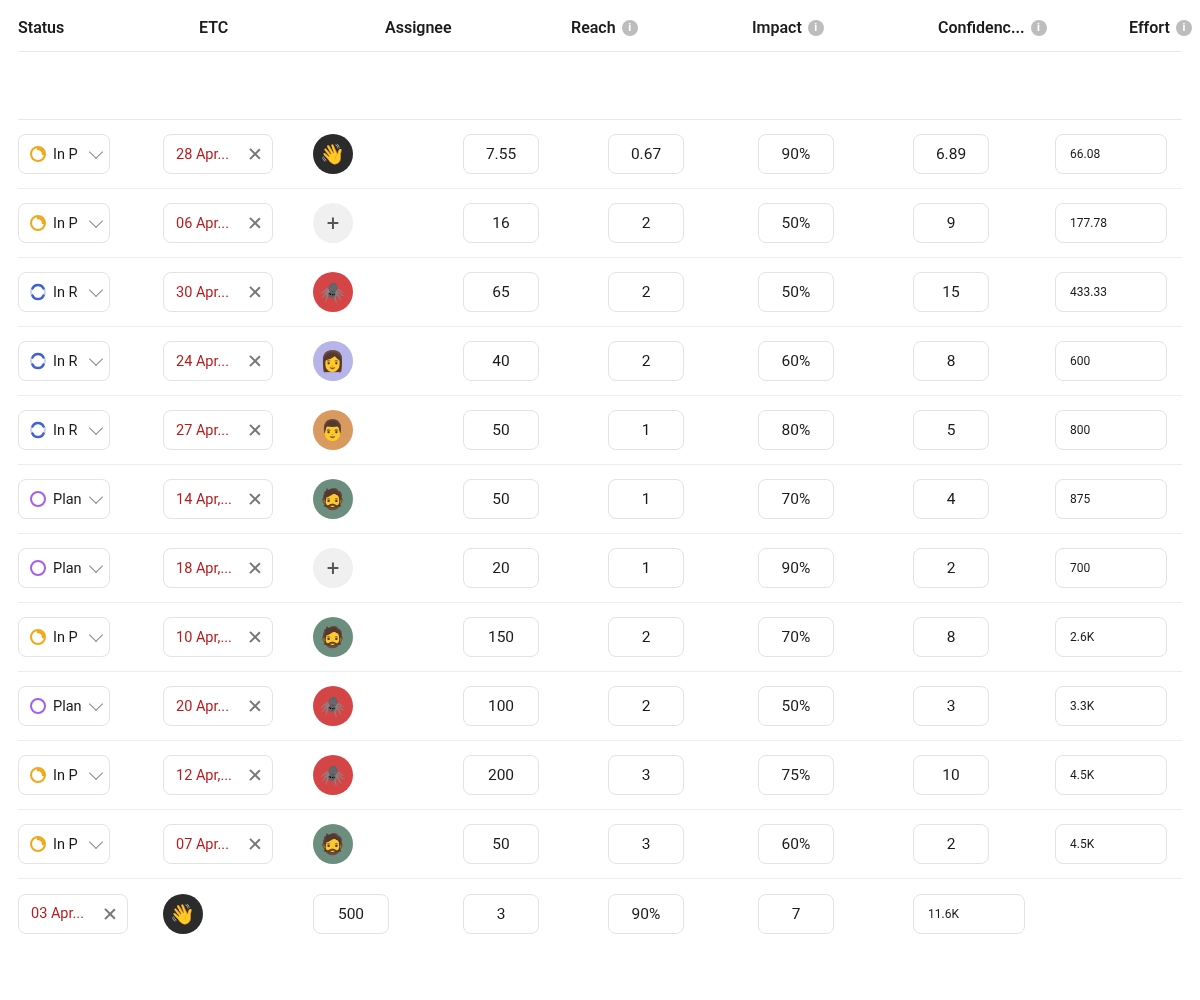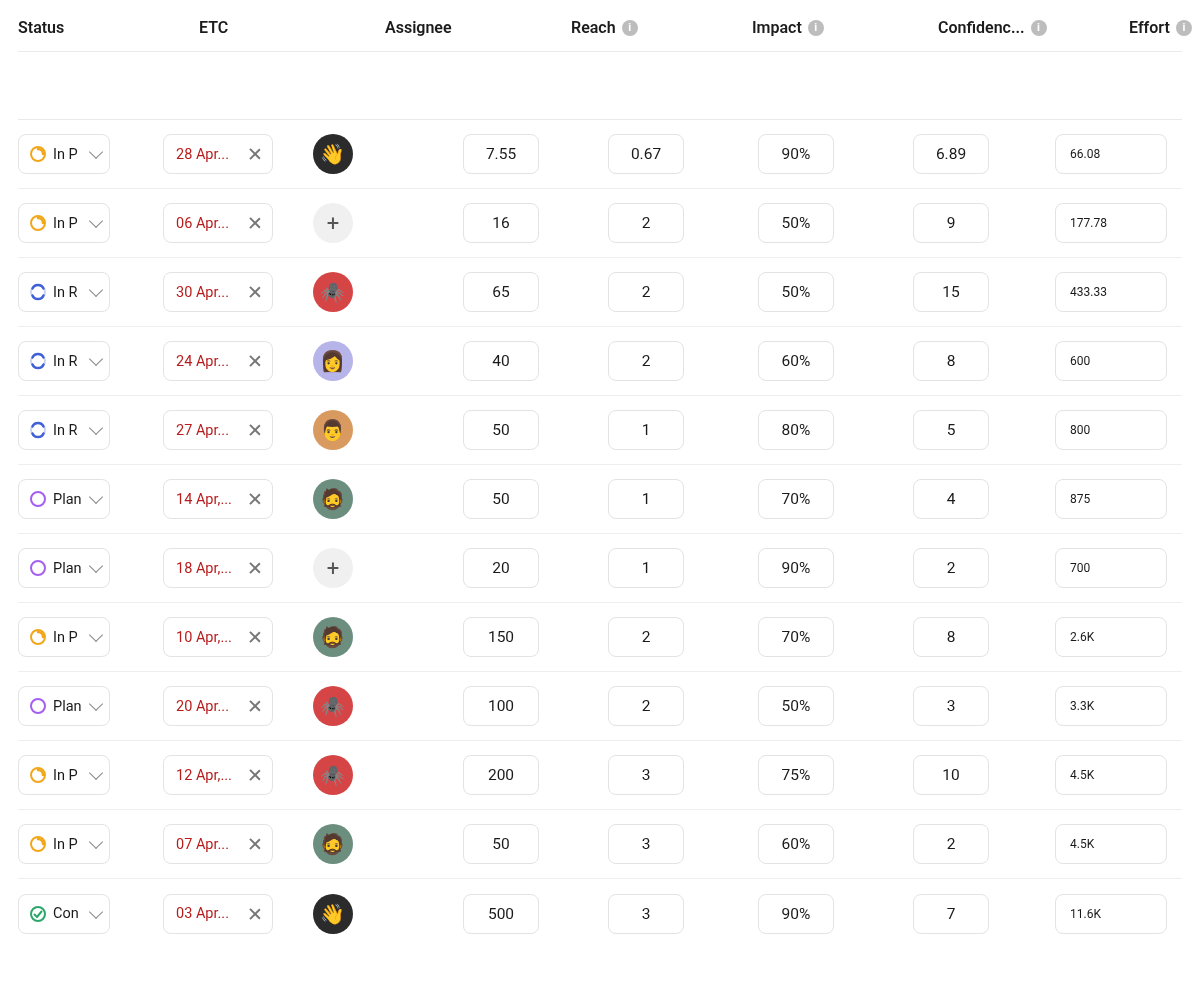--- a/index.html
+++ b/index.html
@@ -457,30 +457,20 @@
       <div class="assignee-cell">
         <div class="avatar av-e">🧔</div>
       </div>
       <div><div class="pill value-pill">50</div></div>
       <div><div class="pill value-pill">3</div></div>
       <div><div class="pill value-pill">60%</div></div>
       <div><div class="pill value-pill">2</div></div>
       <div><div class="pill score-pill">4.5K</div></div>
     </div>
     <div class="data-row">
-      <div><div class="pill status-pill">
-          <span class="status-icon">
-            <svg width="18" height="18" viewBox="0 0 18 18" class="ico-compl">
-              <circle cx="9" cy="9" r="7" fill="none" stroke-width="2" class="s1"></circle>
-              <path d="M5.5 9.5 L8 12 L12.5 6.5" fill="none" stroke-width="2" stroke-linecap="round" stroke-linejoin="round"></path>
-            </svg>
-          </span>
-          <span class="status-text">Con</span>
-          <span class="chevron"></span>
-        </div></div>
       <div><div class="pill etc-pill">
           <span class="etc-text">03 Apr...</span>
           <span class="x-icon"></span>
         </div></div>
       <div class="assignee-cell">
         <div class="avatar av-a">👋</div>
       </div>
       <div><div class="pill value-pill">500</div></div>
       <div><div class="pill value-pill">3</div></div>
       <div><div class="pill value-pill">90%</div></div>

